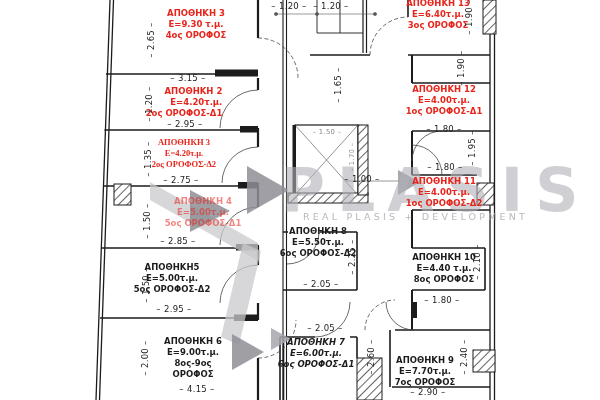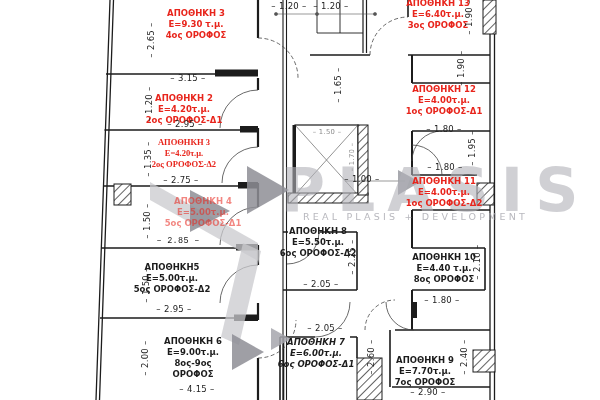--- a/index.html
+++ b/index.html
@@ -129,21 +129,21 @@
     <span class="b1">PLASIS</span>
   </div>
   <div id="wm-tag">REAL PLASIS + DEVELOPMENT</div>
 
   <div id="labels">
       <div class="unit red" style="left: 196px; top: 8px;">
         <div>ΑΠΟΘΗΚΗ 3</div>
         <div>Ε=9.30 τ.μ.</div>
         <div>4ος ΟΡΟΦΟΣ</div>
       </div>
-      <div class="unit red" style="left: 184px; top: 93px;">
+      <div class="unit red" style="left: 184px; top: 86px; text-align: right;">
         <div>ΑΠΟΘΗΚΗ 2</div>
         <div>Ε=4.20τ.μ.</div>
         <div>2ος ΟΡΟΦΟΣ-Δ1</div>
       </div>
       <div class="unit red" style="left: 184px; top: 137px; font-family: Liberation Serif, serif;">
         <div>ΑΠΟΘΗΚΗ 3</div>
         <div>Ε=4.20τ.μ.</div>
         <div>2ος ΟΡΟΦΟΣ-Δ2</div>
       </div>
       <div class="unit red dimmed" style="left: 184px; top: 196px;">
@@ -199,21 +199,21 @@
       </div>
       <span class="dim r" style="left: 151px; top: 40px;">2.65</span>
       <span class="dim r" style="left: 149px; top: 104px;">1.20</span>
       <span class="dim r" style="left: 148px; top: 159px;">1.35</span>
       <span class="dim r" style="left: 147px; top: 221px;">1.50</span>
       <span class="dim r" style="left: 146px; top: 285px;">1.50</span>
       <span class="dim r" style="left: 145px; top: 358px;">2.00</span>
       <span class="dim" style="left: 188px; top: 58px; margin-top: 20px;">3.15</span>
       <span class="dim" style="left: 185px; top: 124px;">2.95</span>
       <span class="dim" style="left: 181px; top: 180px;">2.75</span>
-      <span class="dim" style="left: 178px; top: 241px; font-family: Liberation Mono, monospace;">2.85</span>
+      <span class="dim" style="left: 178px; top: 241px;">2.85</span>
       <span class="dim" style="left: 174px; top: 309px;">2.95</span>
       <span class="dim" style="left: 197px; top: 389px;">4.15</span>
       <span class="dim" style="left: 289px; top: 6px;">1.20</span>
       <span class="dim" style="left: 331px; top: 6px;">1.20</span>
       <span class="dim r" style="left: 338px; top: 85px;">1.65</span>
       <span class="dim small" style="left: 327px; top: 132px;">1.50</span>
       <span class="dim r small" style="left: 352px; top: 157px;">1.70</span>
       <span class="dim" style="left: 362px; top: 179px;">1.00</span>
       <span class="dim r" style="left: 352px; top: 257px;">2.25</span>
       <span class="dim" style="left: 321px; top: 284px;">2.05</span>

